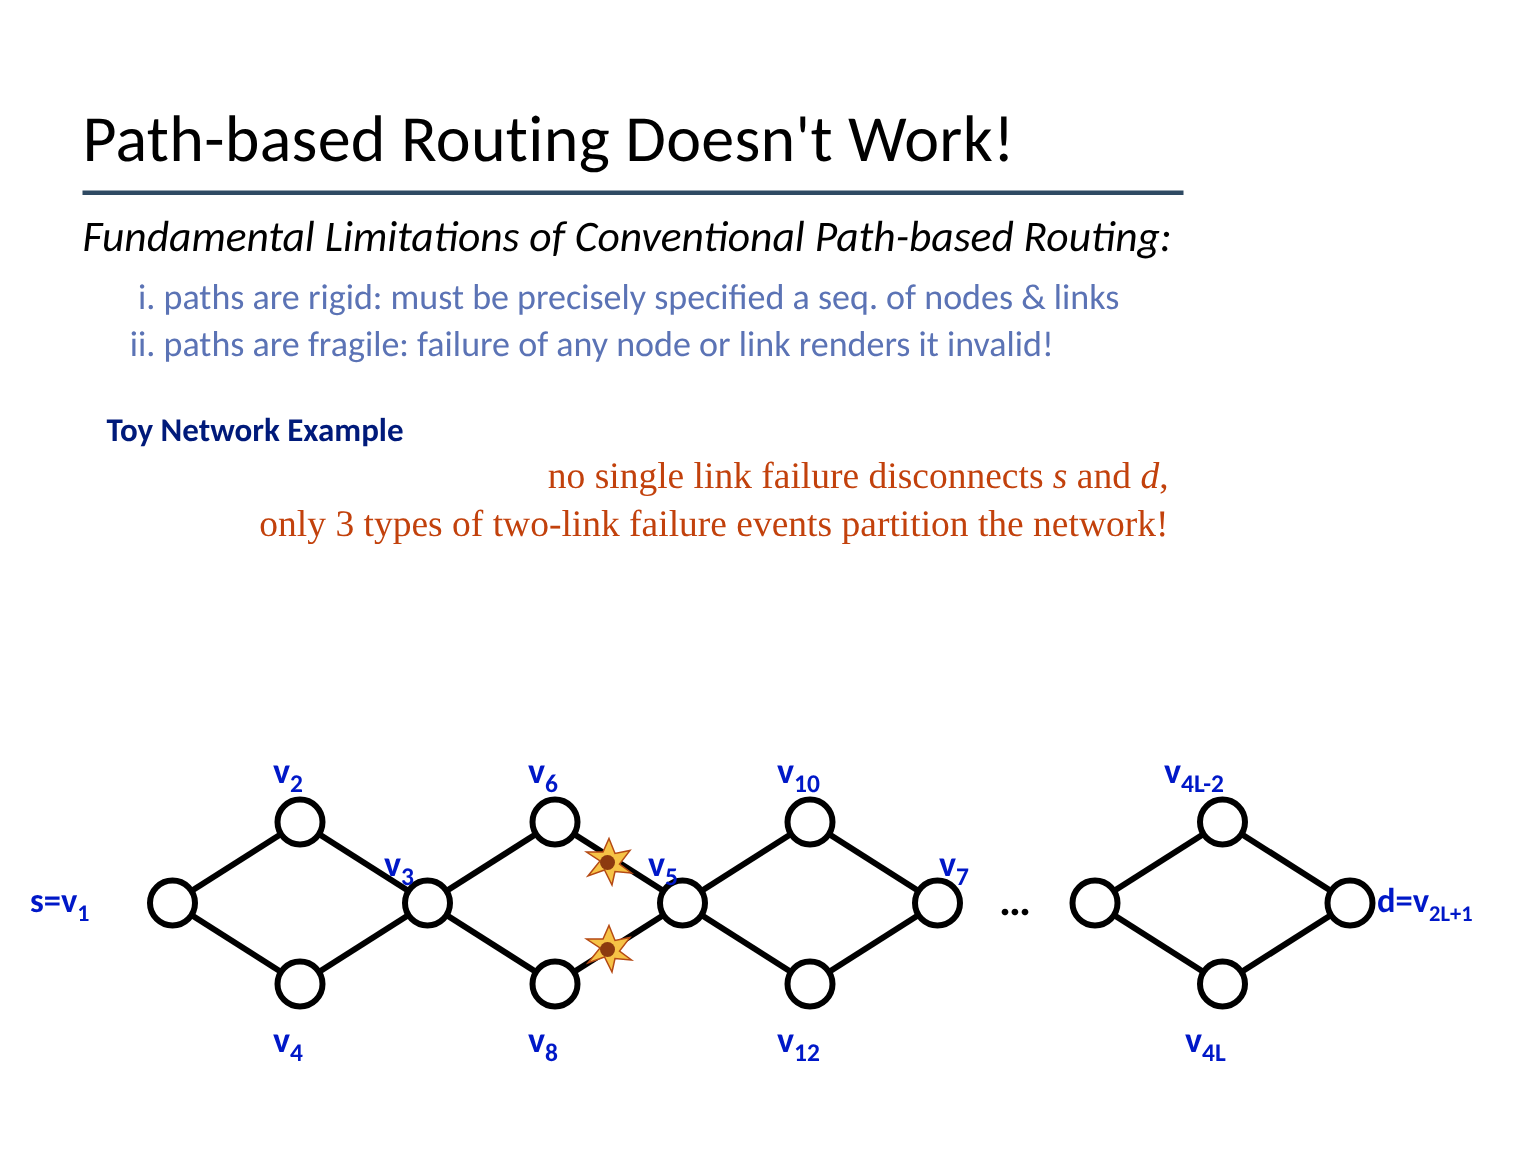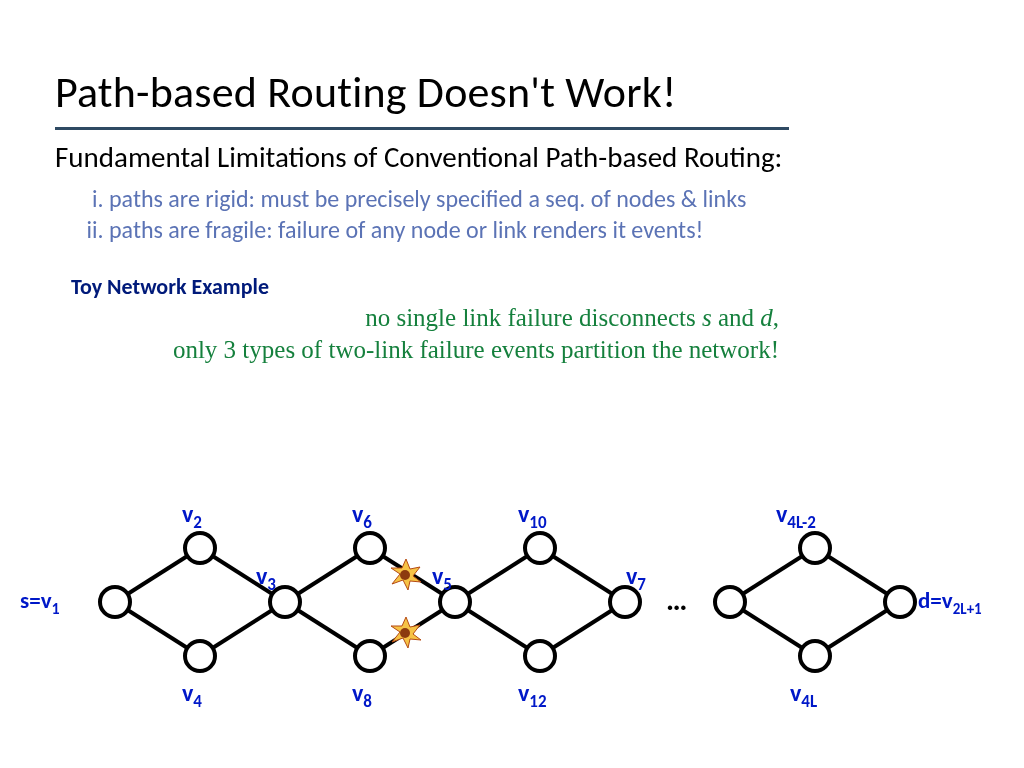--- a/index.html
+++ b/index.html
@@ -28,40 +28,41 @@
   .rule {
     border: none;
     border-top: 3px solid #2f4a63;
     margin: 4px 0 10px 0;
   }
   .subtitle {
     font-size: 29px;
     font-weight: 400;
     margin: 6px 0 8px 0;
     line-height: 1.2;
+    font-style: italic;
   }
   ol.roman {
     list-style: lower-roman;
     margin: 2px 0 28px 0;
     padding-left: 54px;
     color: #5b73b5;
     font-size: 24px;
   }
   ol.roman li {
     padding: 1px 0;
   }
   .example-label {
     color: #001a7a;
     font-size: 22px;
     font-weight: 700;
     margin: 4px 0 2px 16px;
   }
   .serif-red {
     font-family: "CMU Serif", Georgia, "Times New Roman", serif;
-    color: #15803d;
+    color: #c2410c;
     font-size: 25px;
     text-align: right;
     line-height: 1.28;
     margin: 2px 10px 0 0;
   }
   .serif-red .it { font-style: italic; }
   .diagram {
     position: absolute;
     left: 0;
     top: 482px;
@@ -88,21 +89,21 @@
 
 <div class="slide">
 
   <div class="title">Path-based Routing Doesn't Work!</div>
   <hr class="rule">
 
   <div class="subtitle">Fundamental Limitations of Conventional Path-based Routing:</div>
 
   <ol class="roman">
     <li>paths are rigid: must be precisely specified a seq. of nodes &amp; links</li>
-    <li>paths are fragile: failure of any node or link renders it events!</li>
+    <li>paths are fragile: failure of any node or link renders it invalid!</li>
   </ol>
 
   <div class="example-label">Toy Network Example</div>
 
   <div class="serif-red">
     <span>no single link failure disconnects </span><span class="it">s</span><span> and </span><span class="it">d</span><span>,</span><br>
     <span>only 3 types of two-link failure events partition the network!</span>
   </div>
 
   <div class="diagram">

